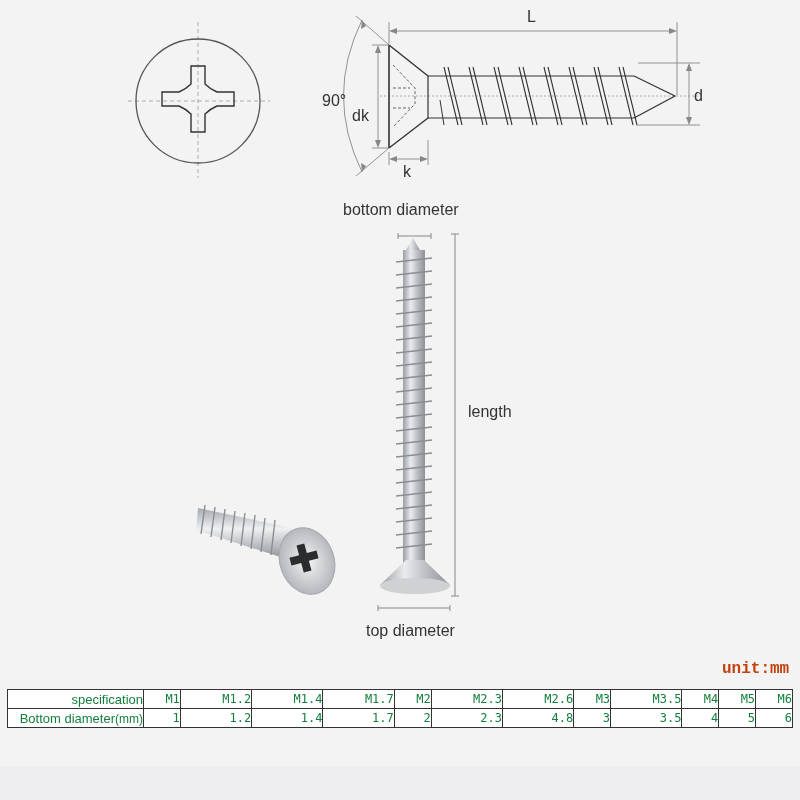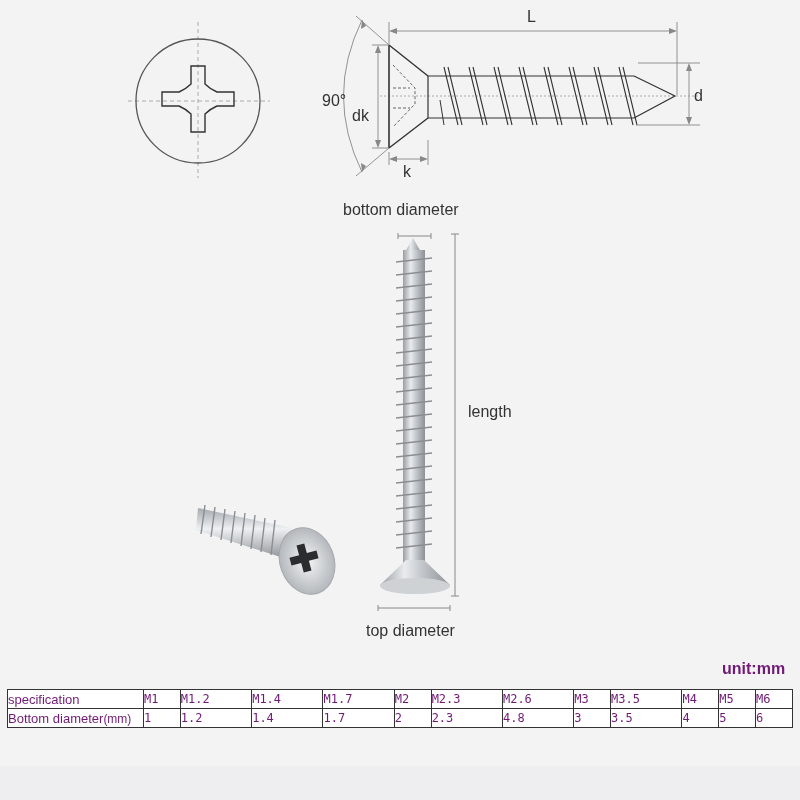--- a/index.html
+++ b/index.html
@@ -1,22 +1,22 @@
 <!DOCTYPE html>
 <html><head>
 <meta charset="utf-8">
 <style>
   html,body{margin:0;padding:0;}
   body{width:800px;height:800px;background:#f3f3f4;position:relative;overflow:hidden;font-family:"Liberation Sans",sans-serif;color:#222;}
   .abs{position:absolute;}
   .lbl{font-size:16px;color:#333;}
   .drawing{position:absolute;left:0;top:0;}
-  .unit{position:absolute;left:722px;top:660px;font-size:16px;font-weight:bold;color:#701a75;}
+  .unit{position:absolute;left:722px;top:660px;font-size:16px;font-weight:bold;color:#c2410c;font-family:Liberation Mono, monospace;}
   table.spec{position:absolute;left:7px;top:689px;width:786px;border-collapse:collapse;background:#fff;}
-  table.spec td{border:1.5px solid #333;height:18px;padding:0;text-align:left;font-family:"DejaVu Sans Mono",monospace;font-size:12px;color:#701a75;}
+  table.spec td{border:1.5px solid #333;height:18px;padding:0;text-align:right;font-family:"DejaVu Sans Mono",monospace;font-size:12px;color:#15803d;}
   table.spec td.rh{font-family:"Liberation Sans",sans-serif;font-size:13px;white-space:nowrap;width:135px;}
   table.spec td.rh small{font-size:12px;}
   .bottom-strip{position:absolute;left:0;top:766px;width:800px;height:34px;background:#eeeef0;}
 </style>
 </head>
 <body>
 
 <svg class="drawing" width="800" height="660" viewBox="0 0 800 660">
   <defs>
     <linearGradient id="metal" x1="0" x2="1" y1="0" y2="0">

